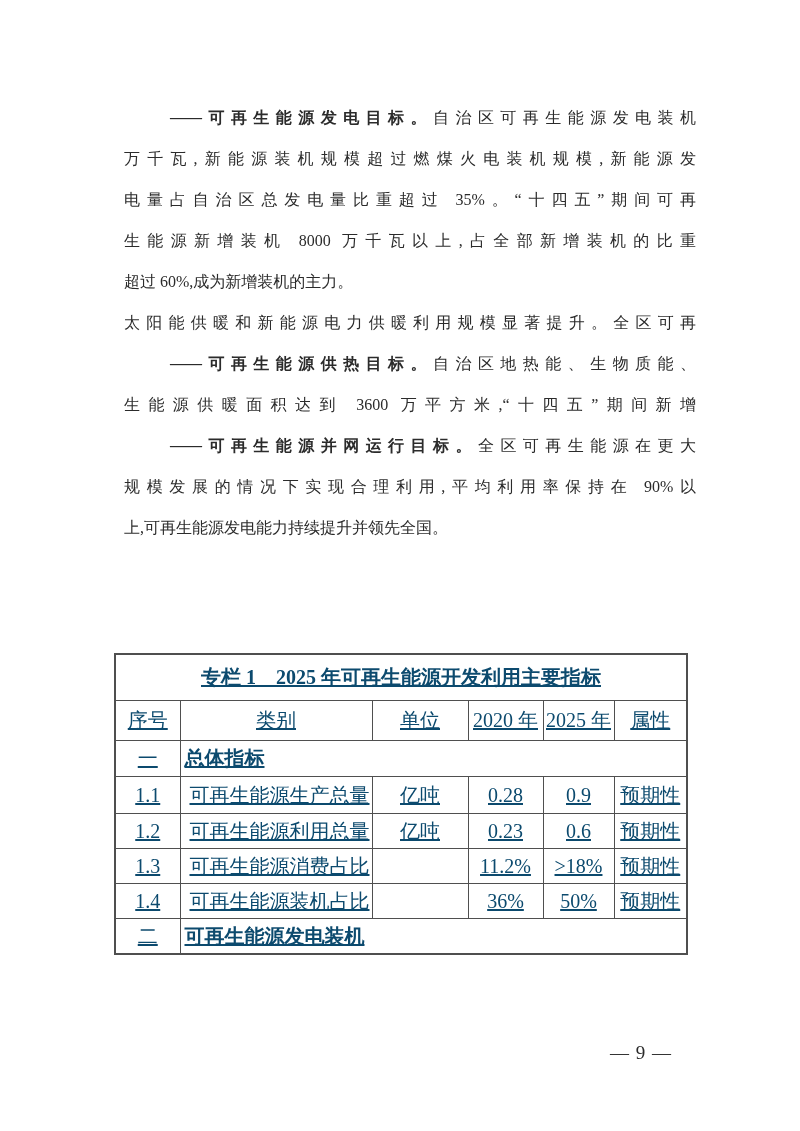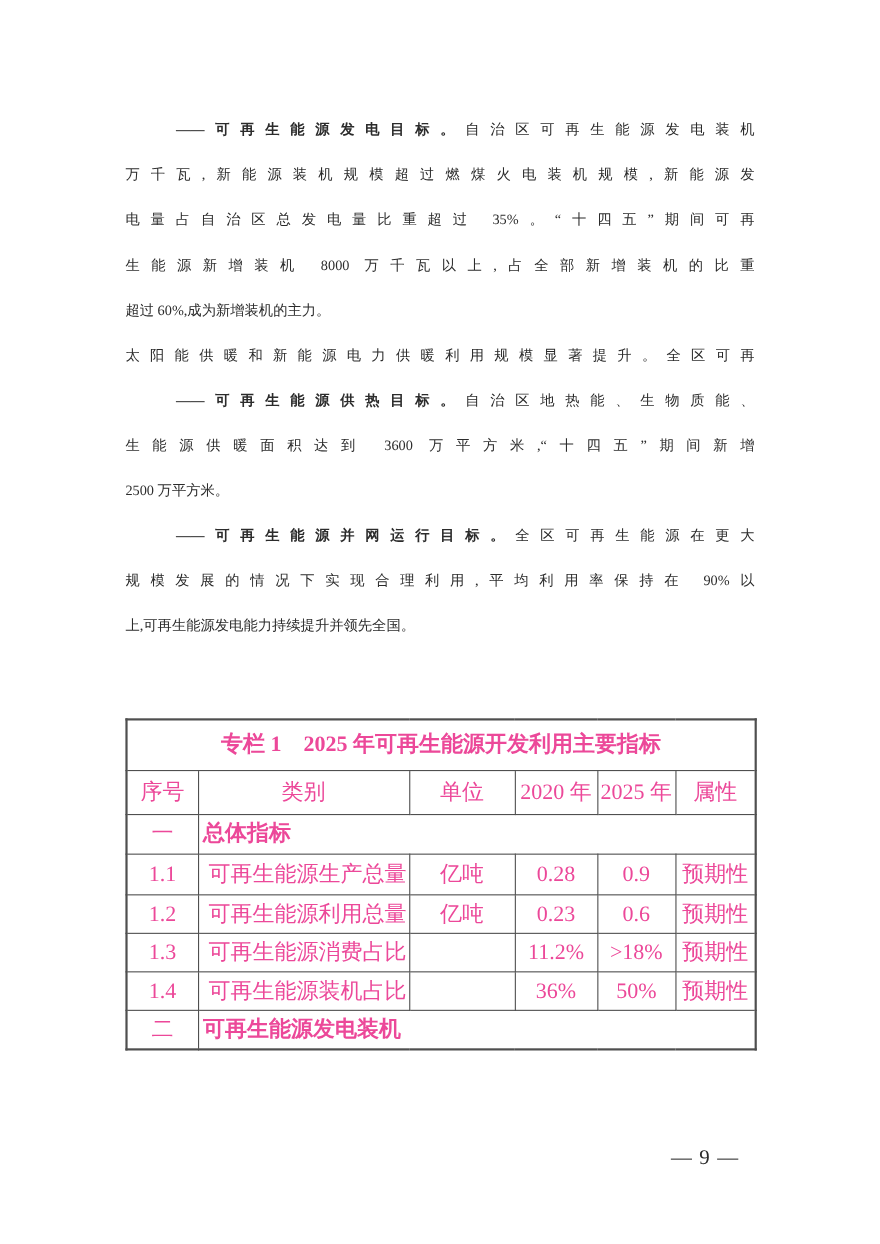--- a/index.html
+++ b/index.html
@@ -6,39 +6,40 @@
   body {
     width: 800px; height: 1131px;
     background: #ffffff;
     position: relative;
     font-family: "Liberation Serif", "DejaVu Serif", serif;
     color: #2b2b2b;
     overflow: hidden;
   }
   .doc-body {
     position: absolute;
-    left: 114px; top: 97px; width: 572px;
-    font-size: 13px;
+    left: 124px; top: 97px; width: 572px;
+    font-size: 16px;
     line-height: 41px;
   }
   .line {
     text-align: justify;
     text-align-last: justify;
   }
   .line.first { padding-left: 46px; }
   .line.last { text-align-last: left; }
   .lead { font-weight: 700; }
   .kpi-table {
     position: absolute;
     left: 114px; top: 653px; width: 572px;
     border-collapse: collapse;
     table-layout: fixed;
     font-size: 20px;
-    color: #ec4899;
+    color: #0c4a6e;
     border: 2px solid #4f4f4f;
+    text-decoration: underline;
   }
   .kpi-table td {
     border: 1px solid #4f4f4f;
     text-align: center;
     vertical-align: middle;
     padding: 0;
     line-height: 1.3;
     overflow: hidden;
   }
   .kpi-table td.tbl-title {
@@ -78,21 +79,20 @@
     <div class="line">万千瓦,新能源装机规模超过燃煤火电装机规模,新能源发</div>
     <div class="line">电量占自治区总发电量比重超过 35%。“十四五”期间可再</div>
     <div class="line">生能源新增装机 8000 万千瓦以上,占全部新增装机的比重</div>
     <div class="line last">超过 60%,成为新增装机的主力。</div>
   </div>
 
   <div>
     <div class="line">太阳能供暖和新能源电力供暖利用规模显著提升。全区可再</div>
     <div class="line first"><span class="lead">——可再生能源供热目标。</span><span>自治区地热能、生物质能、</span></div>
     <div class="line">生能源供暖面积达到 3600 万平方米,“十四五”期间新增</div>
-    <div class="line last">2500 万平方米。</div>
   </div>
 
   <div>
     <div class="line first"><span class="lead">——可再生能源并网运行目标。</span><span>全区可再生能源在更大</span></div>
     <div class="line">规模发展的情况下实现合理利用,平均利用率保持在 90%以</div>
     <div class="line last">上,可再生能源发电能力持续提升并领先全国。</div>
   </div>
 
 </div>
 

